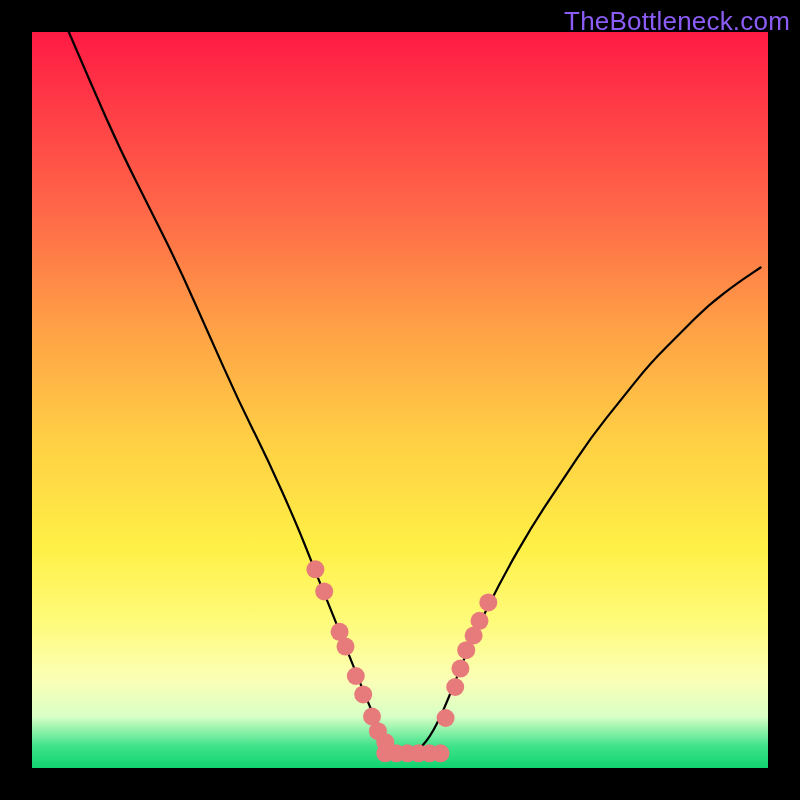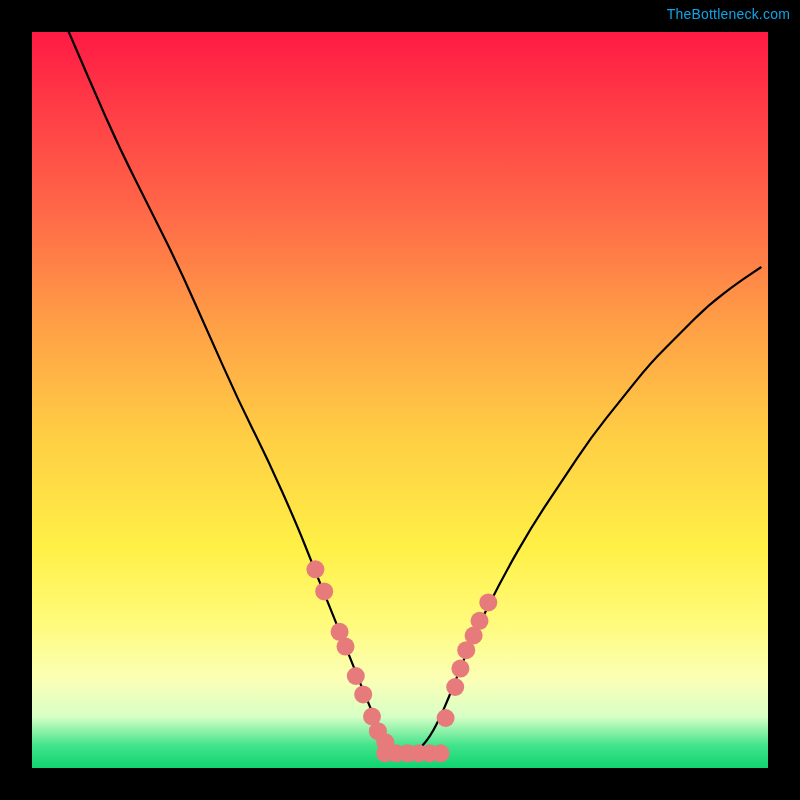--- a/index.html
+++ b/index.html
@@ -29,22 +29,22 @@
       #fbffb6 88%,
       #d8ffc6 93%,
       #40e38a 97%,
       #10d470 100%
     );
   }
   .attribution {
     position: absolute;
     top: 6px;
     right: 10px;
-    color: #0ea5e9;
-    font-size: 14px;
+    color: #8b5cf6;
+    font-size: 26px;
     font-weight: 500;
     letter-spacing: 0.2px;
   }
   svg.plot {
     position: absolute;
     left: 0;
     top: 0;
     width: 736px;
     height: 736px;
     overflow: visible;

